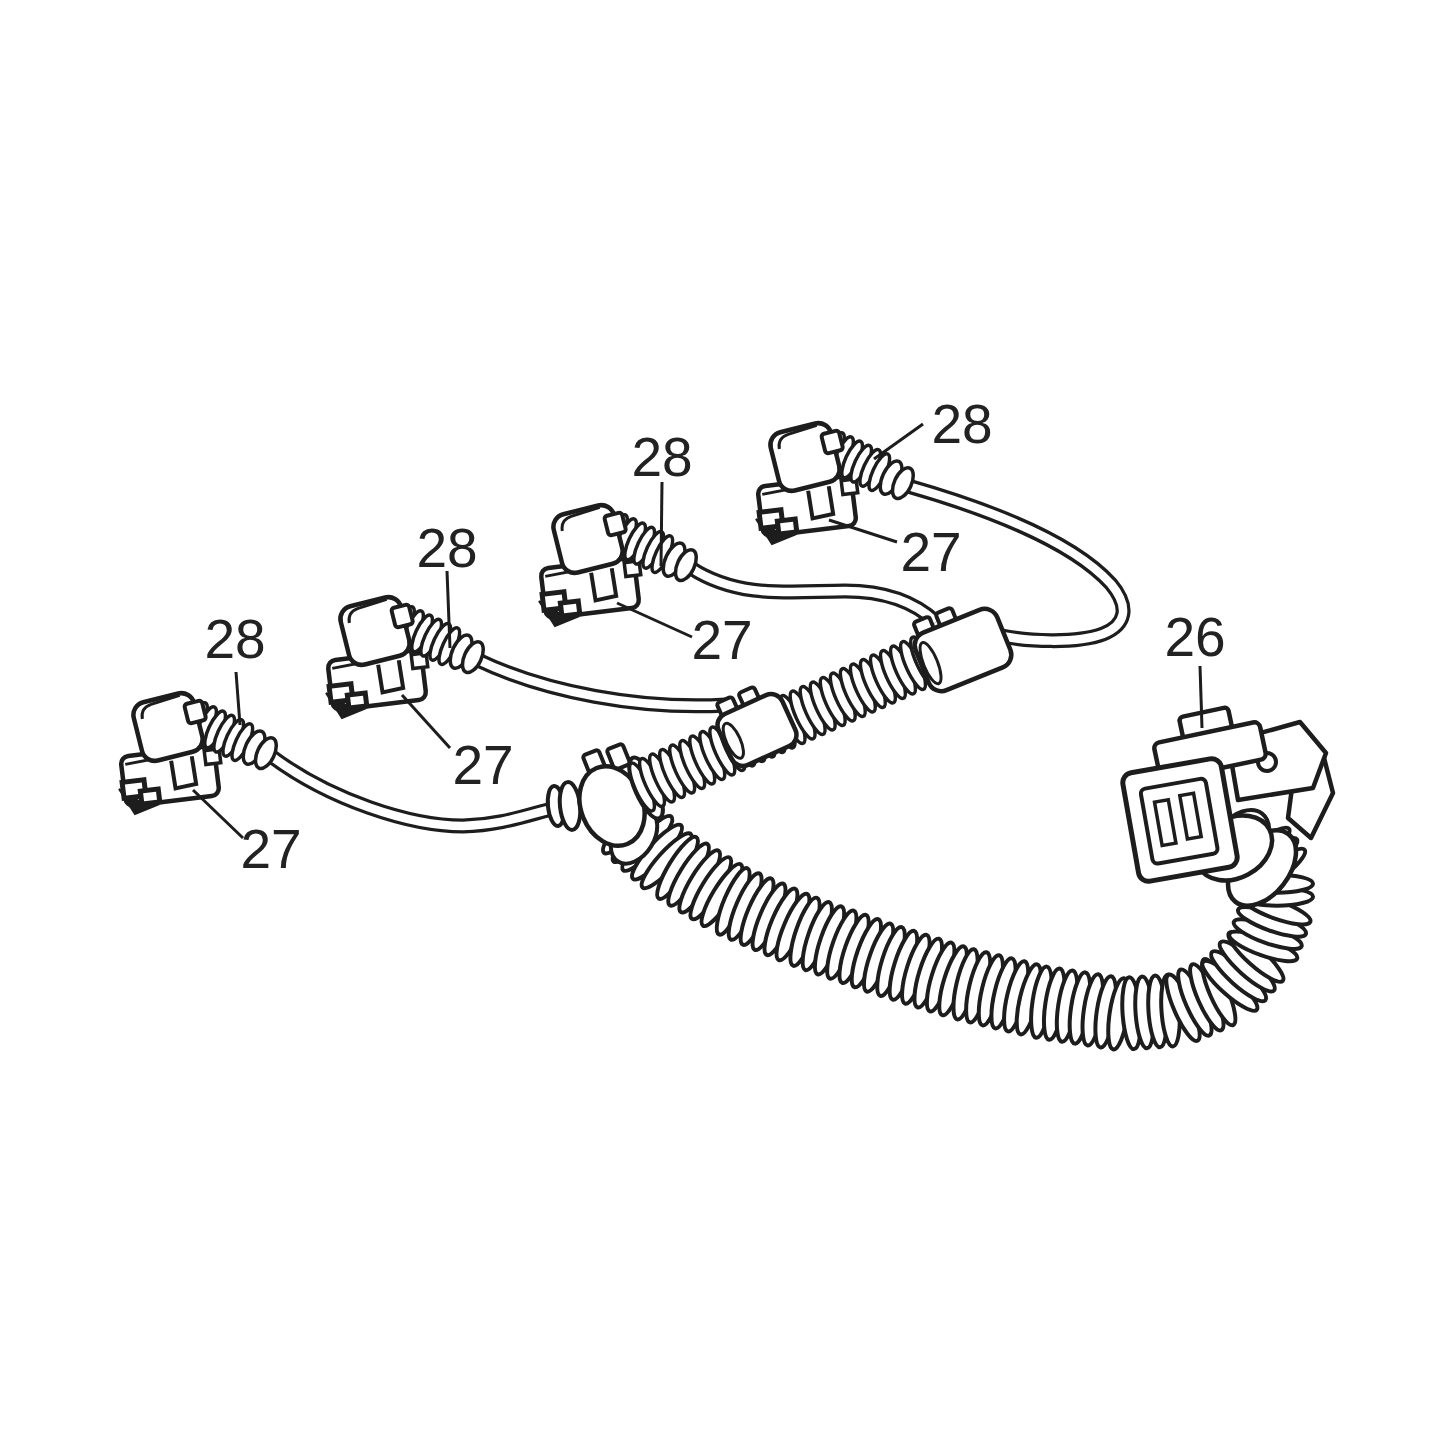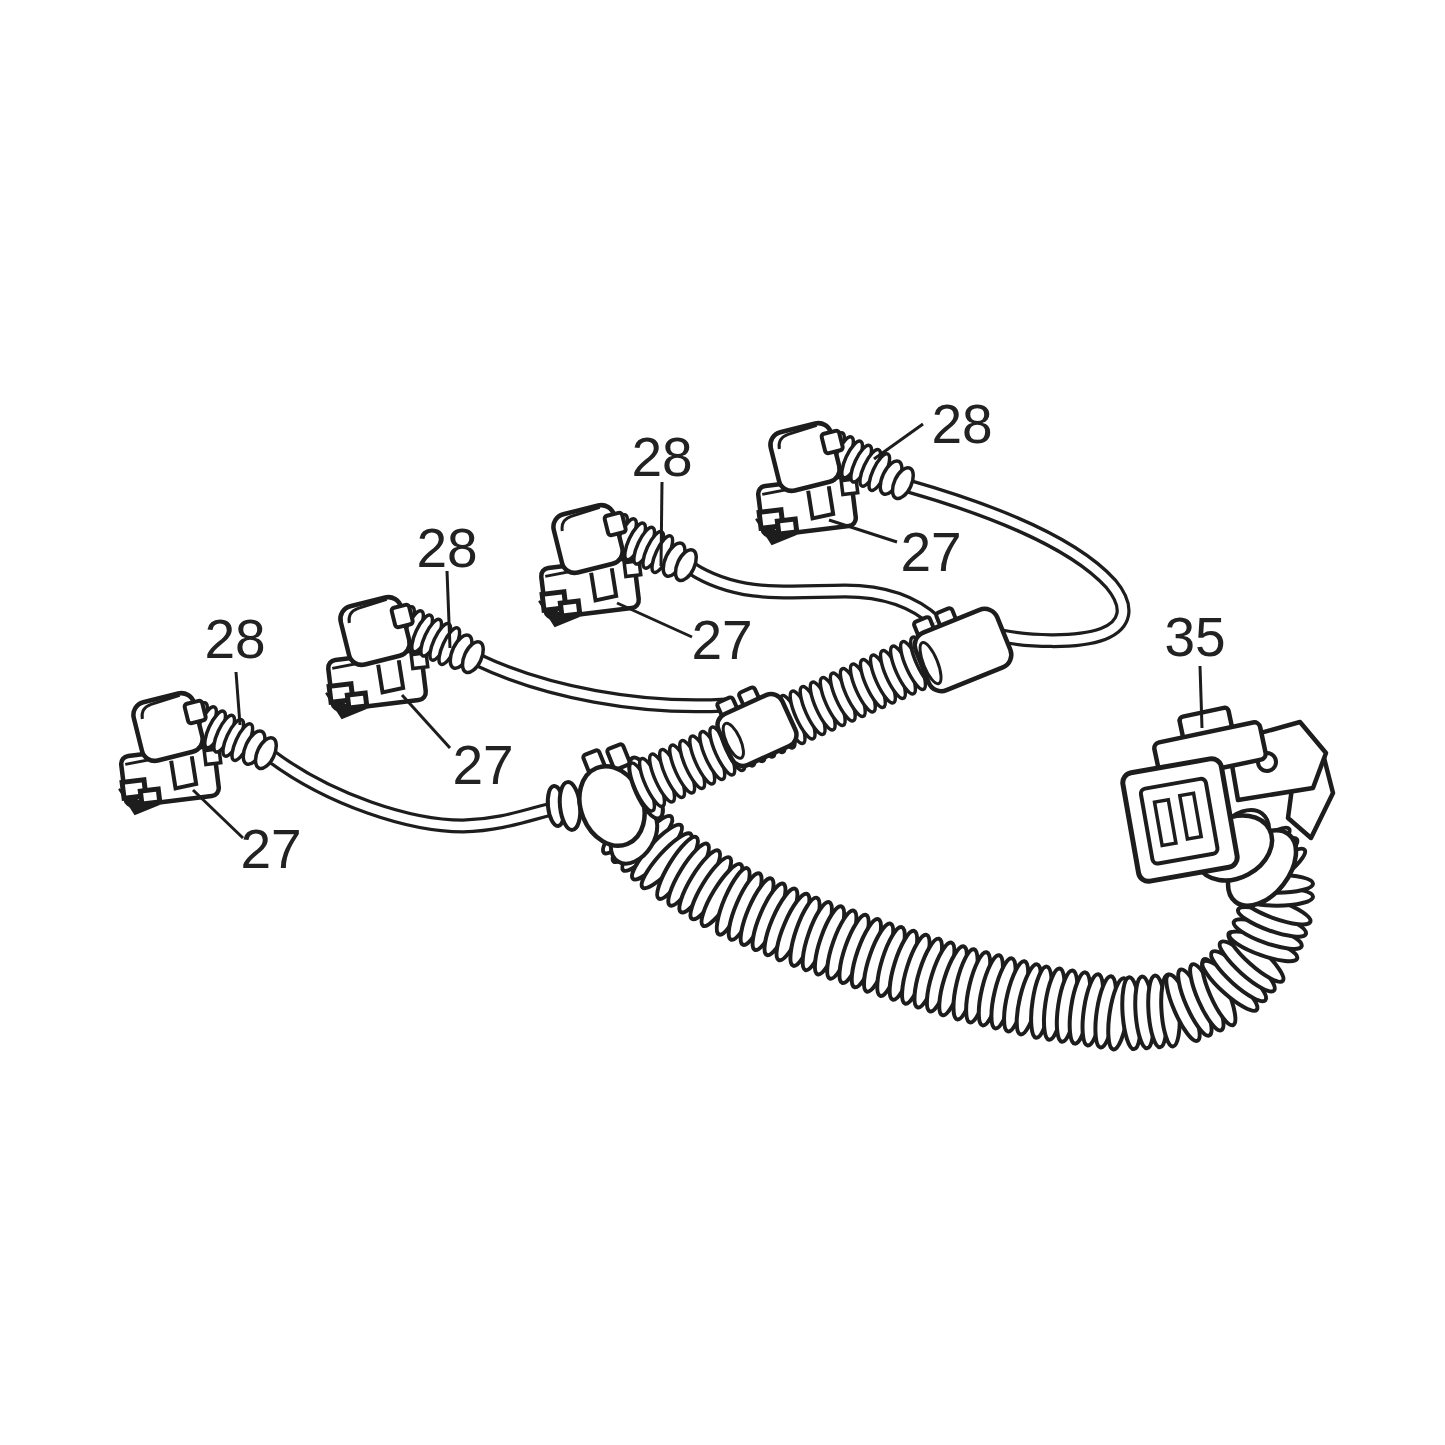--- a/index.html
+++ b/index.html
@@ -288,14 +288,14 @@
     </svg>
 
   <div class="part-label" style="left:235px;top:639px">28</div>
   <div class="part-label" style="left:271px;top:849px">27</div>
   <div class="part-label" style="left:447px;top:548px">28</div>
   <div class="part-label" style="left:483px;top:765px">27</div>
   <div class="part-label" style="left:662px;top:457px">28</div>
   <div class="part-label" style="left:722px;top:640px">27</div>
   <div class="part-label" style="left:962px;top:424px">28</div>
   <div class="part-label" style="left:931px;top:552px">27</div>
-  <div class="part-label" style="left:1195px;top:637px">35</div>
+  <div class="part-label" style="left:1195px;top:637px">26</div>
 </div>
 
 </body></html>

